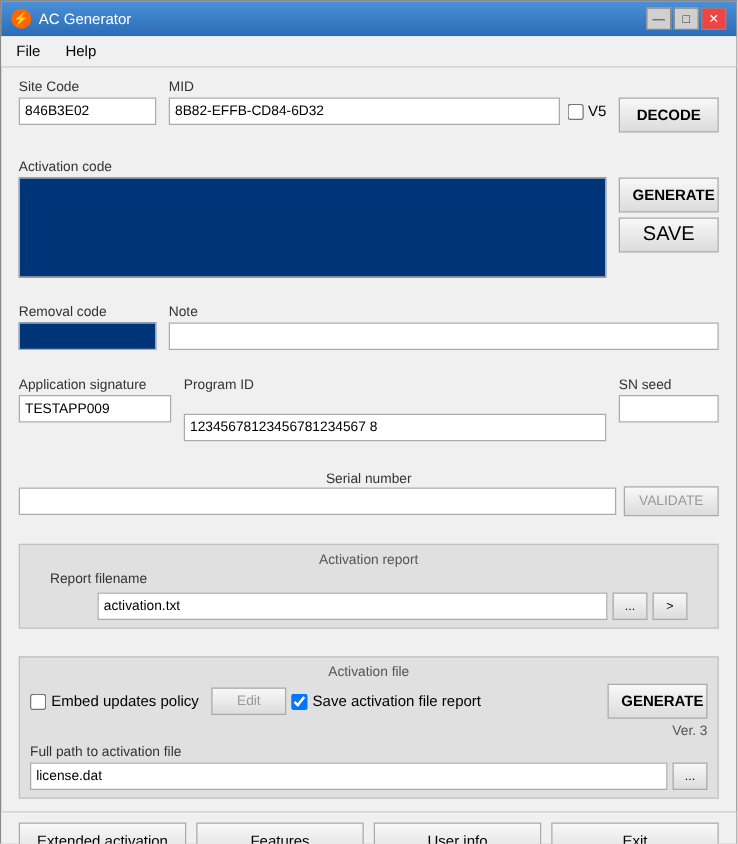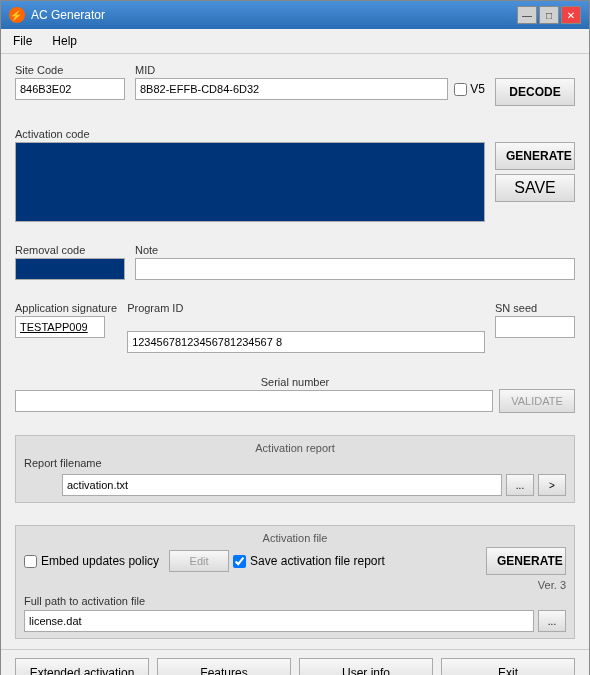--- a/index.html
+++ b/index.html
@@ -253,21 +253,21 @@
       </div>
       <div class="col" style="flex:1;">
         <span class="field-label">Note</span>
         <input type="text" style="width: 100%;" value="">
       </div>
     </div>
 
     <div class="row">
       <div class="col">
         <span class="field-label">Application signature</span>
-        <input type="text" style="width: 90px; text-decoration: underline;" value="TESTAPP009">
+        <input type="text" style="width: 122px;" value="TESTAPP009">
       </div>
       <div class="col" style="flex:1;">
         <span class="field-label">Program ID</span>
         <input type="text" style="width: 100%; margin-top: 15px;" value="12345678123456781234567 8">
       </div>
       <div class="col">
         <span class="field-label">SN seed</span>
         <input type="text" style="width: 80px;">
       </div>
     </div>
@@ -277,21 +277,21 @@
         <div style="text-align:center;">
           <span class="field-label">Serial number</span>
         </div>
         <div style="display:flex;gap:6px;align-items:center;">
           <input type="text" style="flex: 1 1 0%;">
           <button class="btn" style="width:76px;height:24px;color:#999;">VALIDATE</button>
         </div>
       </div>
     </div>
 
-    <div style="background:#e0e0e0;border:1px solid #c0c0c0;padding:6px 8px;">
+    <div style="background:#e0e0e0;border:1px solid #c0c0c0;padding:6px 24px;">
       <div class="section-title-centered">Activation report</div>
       <div style="display:flex;flex-direction:column;gap:3px;">
         <span class="field-label">Report filename</span>
         <div style="display:flex;gap:4px;align-items:center;margin-left:38px;">
           <input type="text" style="flex: 1 1 0%;" value="activation.txt">
           <button class="small-btn">...</button>
           <button class="small-btn">&gt;</button>
         </div>
       </div>
     </div>

